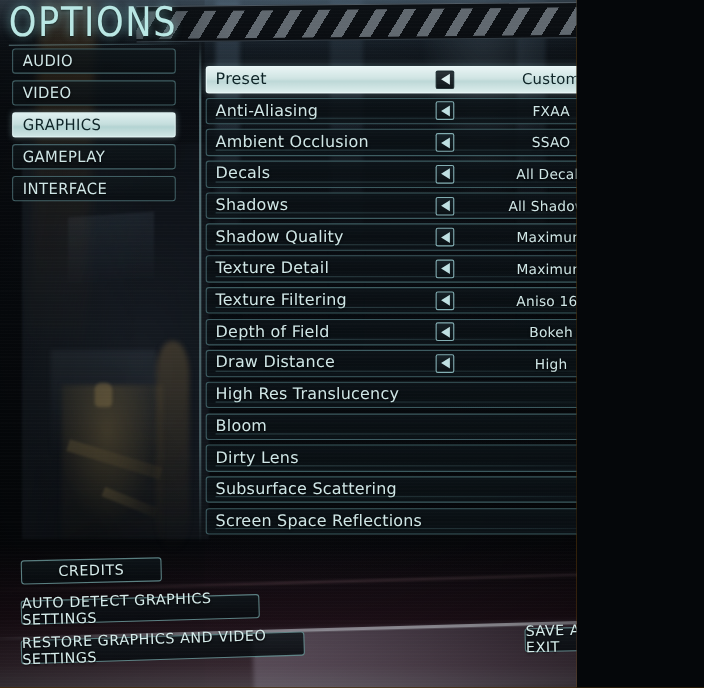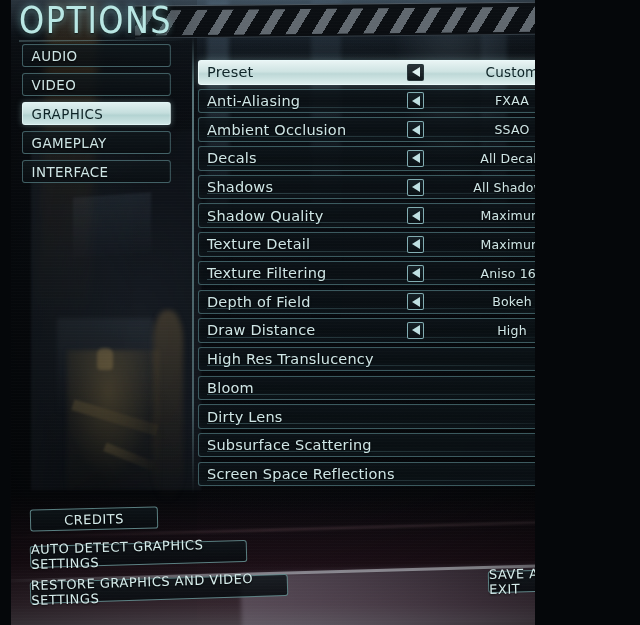--- a/index.html
+++ b/index.html
@@ -11,21 +11,20 @@
     background: #05070a;
     font-family: "Liberation Sans", sans-serif;
   }
 
   #screen {
     position: relative;
     width: 524px;
     height: 625px;
     overflow: hidden;
     background: #a16207;
-    margin-left: 11px;
   }
 
   
   .bg-base {
     position: absolute; inset: 0;
     background:
       linear-gradient(180deg, #1c242c 0%, #10161c 6%, #0a0e13 16%, #070a0e 45%, #05080b 75%, #0a080c 100%);
   }
   .bg-glow-top {
     position: absolute; left: 0; top: 0; width: 640px; height: 46px;

